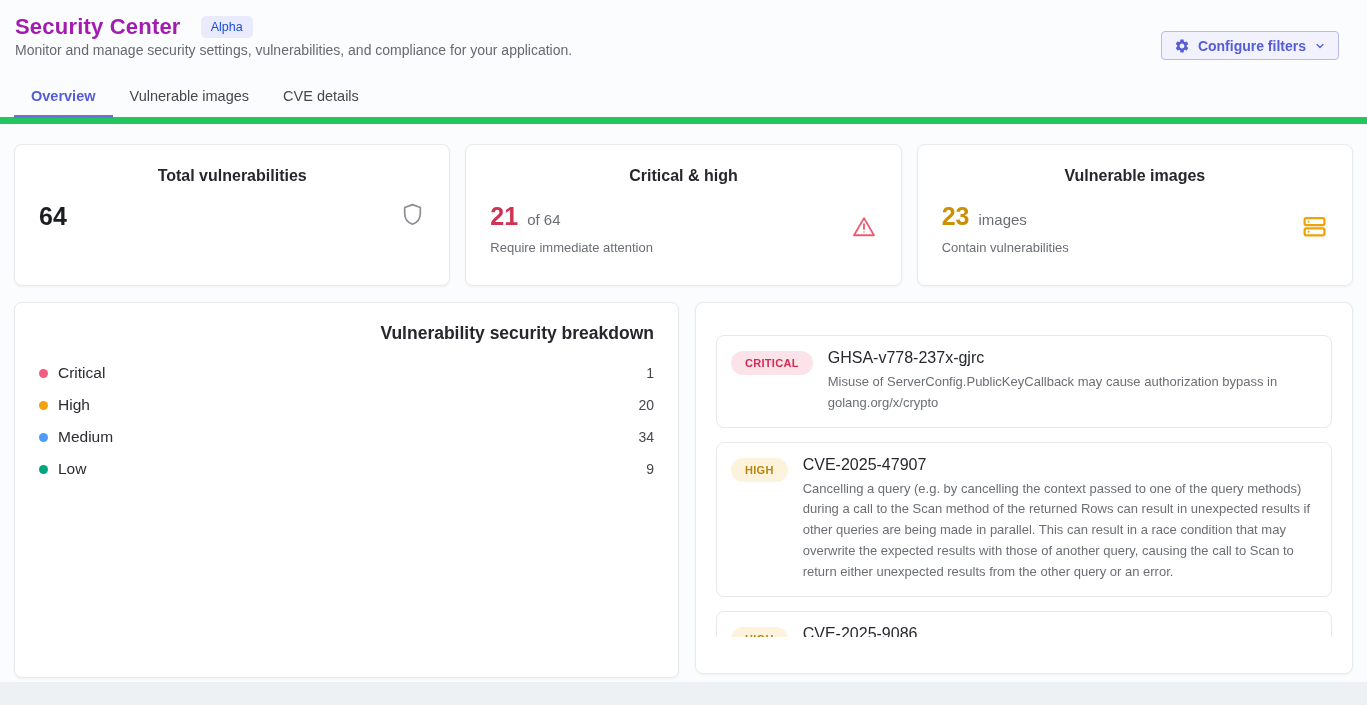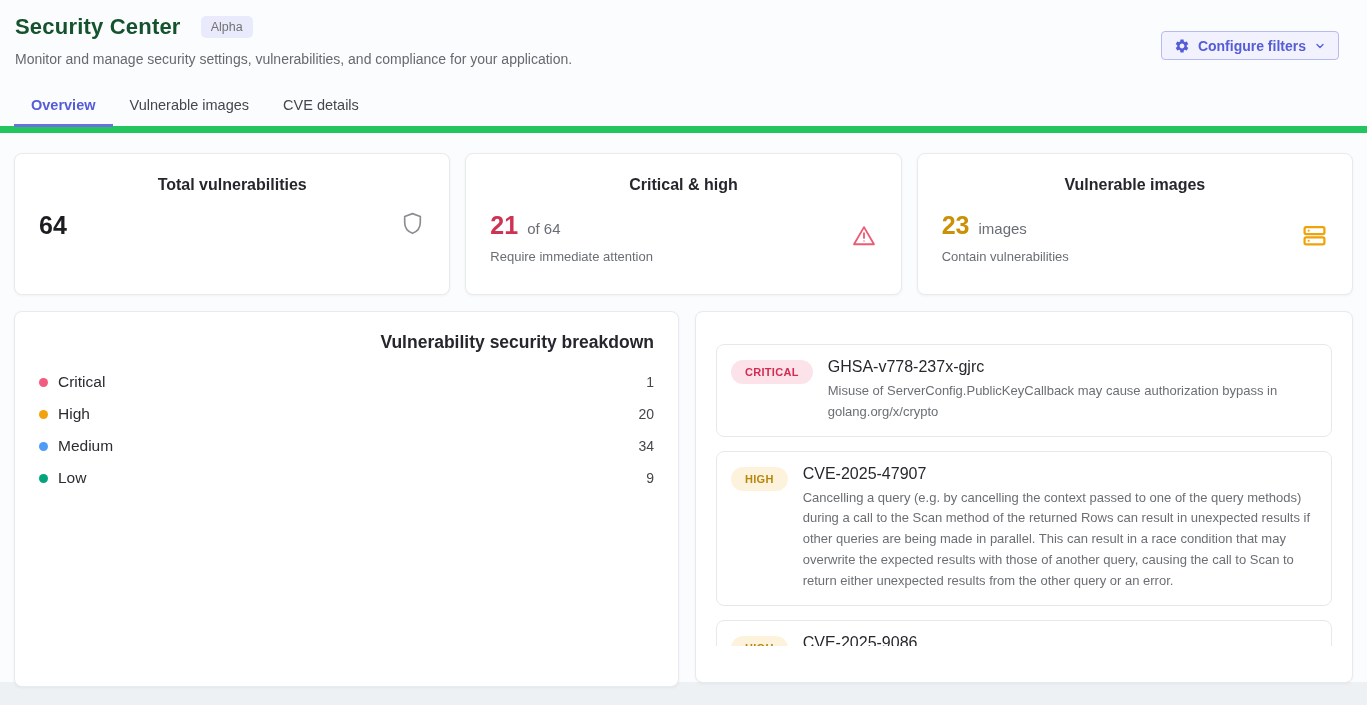--- a/index.html
+++ b/index.html
@@ -12,27 +12,27 @@
   }
   .panel {
     width: 1367px; height: 682px;
     background: #fbfcfd;
     padding: 14px 14px 0 14px;
     position: relative;
   }
 
   
   .header-row { display: flex; align-items: center; gap: 20px; padding-left: 1px; }
-  .page-title { font-size: 22px; font-weight: 700; color: #14532d; letter-spacing: 0.2px; }
+  .page-title { font-size: 22px; font-weight: 700; color: #a21caf; letter-spacing: 0.2px; }
   .alpha-badge {
-    background: #e9ebfc; color: #737373;
+    background: #e9ebfc; color: #1d4ed8;
     font-size: 12.5px; font-weight: 400;
     padding: 4px 10px; border-radius: 5px;
   }
-  .subtitle { margin-top: 11px; font-size: 14px; color: #66696e; padding-left: 1px; }
+  .subtitle { margin-top: 2px; font-size: 14px; color: #66696e; padding-left: 1px; }
 
   .configure-btn {
     position: absolute; top: 31px; right: 28px;
     height: 29px; display: flex; align-items: center; gap: 8px;
     padding: 0 12px;
     background: #f1f2fd; border: 1px solid #b6baef; border-radius: 4px;
     color: #555cd6; font-size: 14px; font-weight: 700; cursor: pointer;
     font-family: inherit;
   }
   .configure-btn svg { display: block; }

